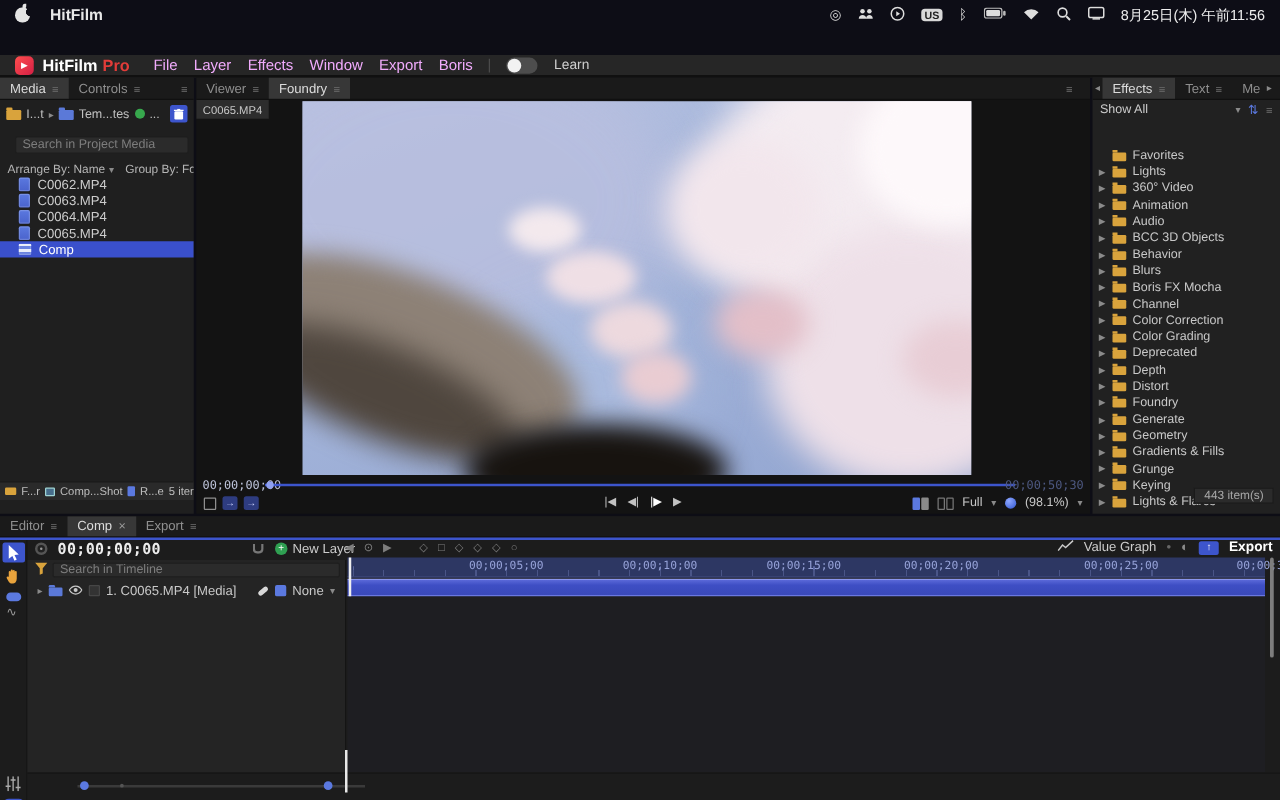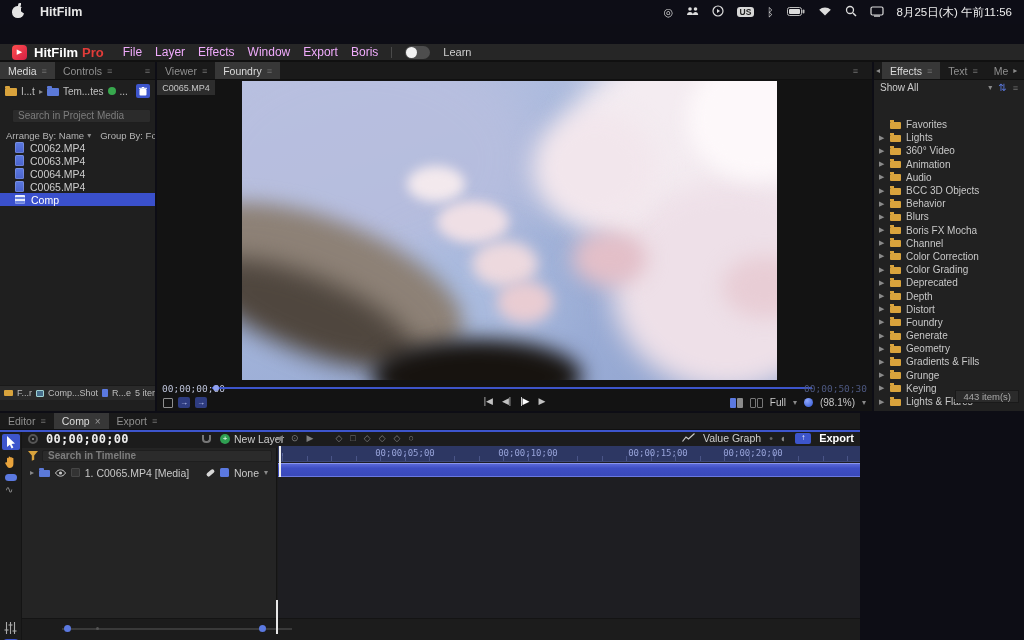--- a/index.html
+++ b/index.html
@@ -115,21 +115,21 @@
   .fx-filter .sort{color:#5b79e0;font-size:10px}
   .fx-list{position:absolute;left:0;top:56px;right:0;height:290px;overflow:hidden}
   .fx-row{height:13.2px;display:flex;align-items:center;gap:5px;padding-left:5px;font-size:10px;color:#c8c8c8;white-space:nowrap}
   .fx-row .exp{color:#8a8a8a;font-size:7px;width:6px;flex:none}
   .fx-row.noexp .exp{visibility:hidden}
   .fx-fold{width:11px;height:7px;background:#d9a33c;border-radius:1px;position:relative;flex:none;margin-top:1px}
   .fx-fold::before{content:"";position:absolute;top:-2px;left:0;width:4px;height:2px;background:#d9a33c}
   .fx-count{position:absolute;right:5px;top:328px;height:13px;background:#2b2b2b;border:1px solid #1a1a1a;padding:0 7px;font-size:9.5px;color:#a8a8a8;display:flex;align-items:center}
 
   
-  .timeline{position:absolute;left:0;top:413px;width:860px;height:227px;background:#1c1c1c;overflow:hidden}
+  .timeline{position:absolute;left:0;top:413px;width:1024px;height:227px;background:#1c1c1c;overflow:hidden}
   .timeline .tabs{height:17px}
   .blueline{position:absolute;left:0;top:17px;width:1024px;height:2px;background:#3d55cc}
   .tl-toolrow{position:absolute;left:22px;top:19px;right:0;height:15px}
   .tl-rec{position:absolute;left:6px;top:2px;width:10px;height:10px;border:2px solid #555;border-radius:50%;background:#222}
   .tl-rec::after{content:"";position:absolute;left:2px;top:2px;width:2px;height:2px;border-radius:50%;background:#999}
   .tl-tc{position:absolute;left:24px;top:0px;font-family:"DejaVu Sans Mono",monospace;font-weight:bold;font-size:12px;color:#ededed;letter-spacing:.3px}
   .tl-snap{position:absolute;left:180px;top:3px;width:9px;height:8px;border-left:2px solid #777;border-right:2px solid #777;border-bottom:2px solid #777;border-radius:0 0 4px 4px}
   .tl-newlayer{position:absolute;left:198px;top:1px;display:flex;align-items:center;gap:4px;font-size:10.5px;color:#cccccc}
   .grn-plus{width:10px;height:10px;border-radius:50%;background:#2fa052;color:#fff;font-size:8px;display:flex;align-items:center;justify-content:center;line-height:1}
   .tl-kf{position:absolute;left:254px;top:1px;display:flex;gap:8px;font-size:9px;color:#7e7e7e;align-items:center}
@@ -148,21 +148,21 @@
   .trk{position:absolute;left:0;top:17px;right:0;height:15px;display:flex;align-items:center;gap:5px;padding:0 8px;font-size:10.5px;color:#c8c8c8;white-space:nowrap}
   .trk-box{width:9px;height:9px;background:#333;border:1px solid #464646;border-radius:1px}
   .pen{width:9px;height:4px;background:#d8d8d8;border-radius:2px;transform:rotate(-40deg)}
   .swatch{width:9px;height:9px;background:#5b79e0;border-radius:1.5px}
   .trk .chev{margin-left:auto}
   .trkarea{position:absolute;left:278px;top:33px;width:734px;height:172px;background:#1e1e22}
   .ruler{position:absolute;left:0;top:0;width:734px;height:16px;background:#2d3763;border-bottom:1px solid #3d477a;
     background-image:repeating-linear-gradient(90deg,#4a5588 0 1px,transparent 1px 24.58px),repeating-linear-gradient(90deg,#5a66a0 0 1px,transparent 1px 122.9px);
     background-size:100% 5px,100% 8px;background-position:4px 100%,4px 100%;background-repeat:no-repeat}
   .rlabel{position:absolute;top:2px;width:122px;text-align:center;font-family:"DejaVu Sans Mono",monospace;font-size:9px;color:#96a2d8}
-  .rlabel:nth-of-type(1){left:66px}.rlabel:nth-of-type(2){left:189px}.rlabel:nth-of-type(3){left:319px}
+  .rlabel:nth-of-type(1){left:66px}.rlabel:nth-of-type(2){left:189px}.rlabel:nth-of-type(3){left:304px}
   .rlabel:nth-of-type(4){left:414px}.rlabel:nth-of-type(5){left:558px}.rlabel:nth-of-type(6){left:680px}
   .clip{position:absolute;left:0;top:17px;width:734px;height:14px;background:linear-gradient(#5a68d8,#3e4ec4 35%,#3a49ba);border-top:1px solid #8a96ee;border-bottom:1px solid #6a78e0}
   .playhead{position:absolute;left:1px;top:0;width:2px;height:31px;background:#f0f0f0}
   .vscroll{position:absolute;left:1016px;top:33px;width:3px;height:80px;background:#7d7d7d;border-radius:2px}
   .bstrip{position:absolute;left:22px;right:0;top:205px;height:22px;background:#1c1c1c;border-top:1px solid #141414}
   .z-track{position:absolute;left:40px;top:9px;width:230px;height:2px;background:#3a3a3a}
   .z-h1{position:absolute;left:42px;top:6px;width:7px;height:7px;border-radius:50%;background:#5b79e0}
   .z-dot{position:absolute;left:74px;top:8px;width:3px;height:3px;border-radius:50%;background:#555}
   .z-h2{position:absolute;left:237px;top:6px;width:7px;height:7px;border-radius:50%;background:#5b79e0}
   .splitline{position:absolute;left:276px;top:187px;width:2px;height:34px;background:#e8e8e8}
@@ -600,21 +600,21 @@
             </g>
           </svg></span>
       <span class="tool-blue-pill"></span>
     </div>
 
     <div class="hdrs">
       <div class="hdr-srch">
         <span><svg width="10" height="10" viewBox="0 0 10 10">
               <path d="M0 0h10L6.2 4.6v4.2L3.8 9.8V4.6Z" fill="#d9a33c"></path>
             </svg></span>
-        <input class="srch" style="height: 12px; font-weight: bold;" placeholder="Search in Timeline">
+        <input class="srch" style="height: 12px;" placeholder="Search in Timeline">
       </div>
       <div class="trk">
         <span class="chev">▸</span>
         <span class="fold blue" style="width:11px;height:7px"></span>
         <span><svg width="11" height="8" viewBox="0 0 11 8">
               <path d="M.5 4C2 1.5 4 .8 5.5.8S9 1.5 10.5 4C9 6.5 7 7.2 5.5 7.2S2 6.5.5 4Z" fill="none" stroke="#c9c9c9"></path>
               <circle cx="5.5" cy="4" r="1.6" fill="#c9c9c9"></circle>
             </svg></span>
         <span class="trk-box"></span>
         <span>1. C0065.MP4 [Media]</span>

